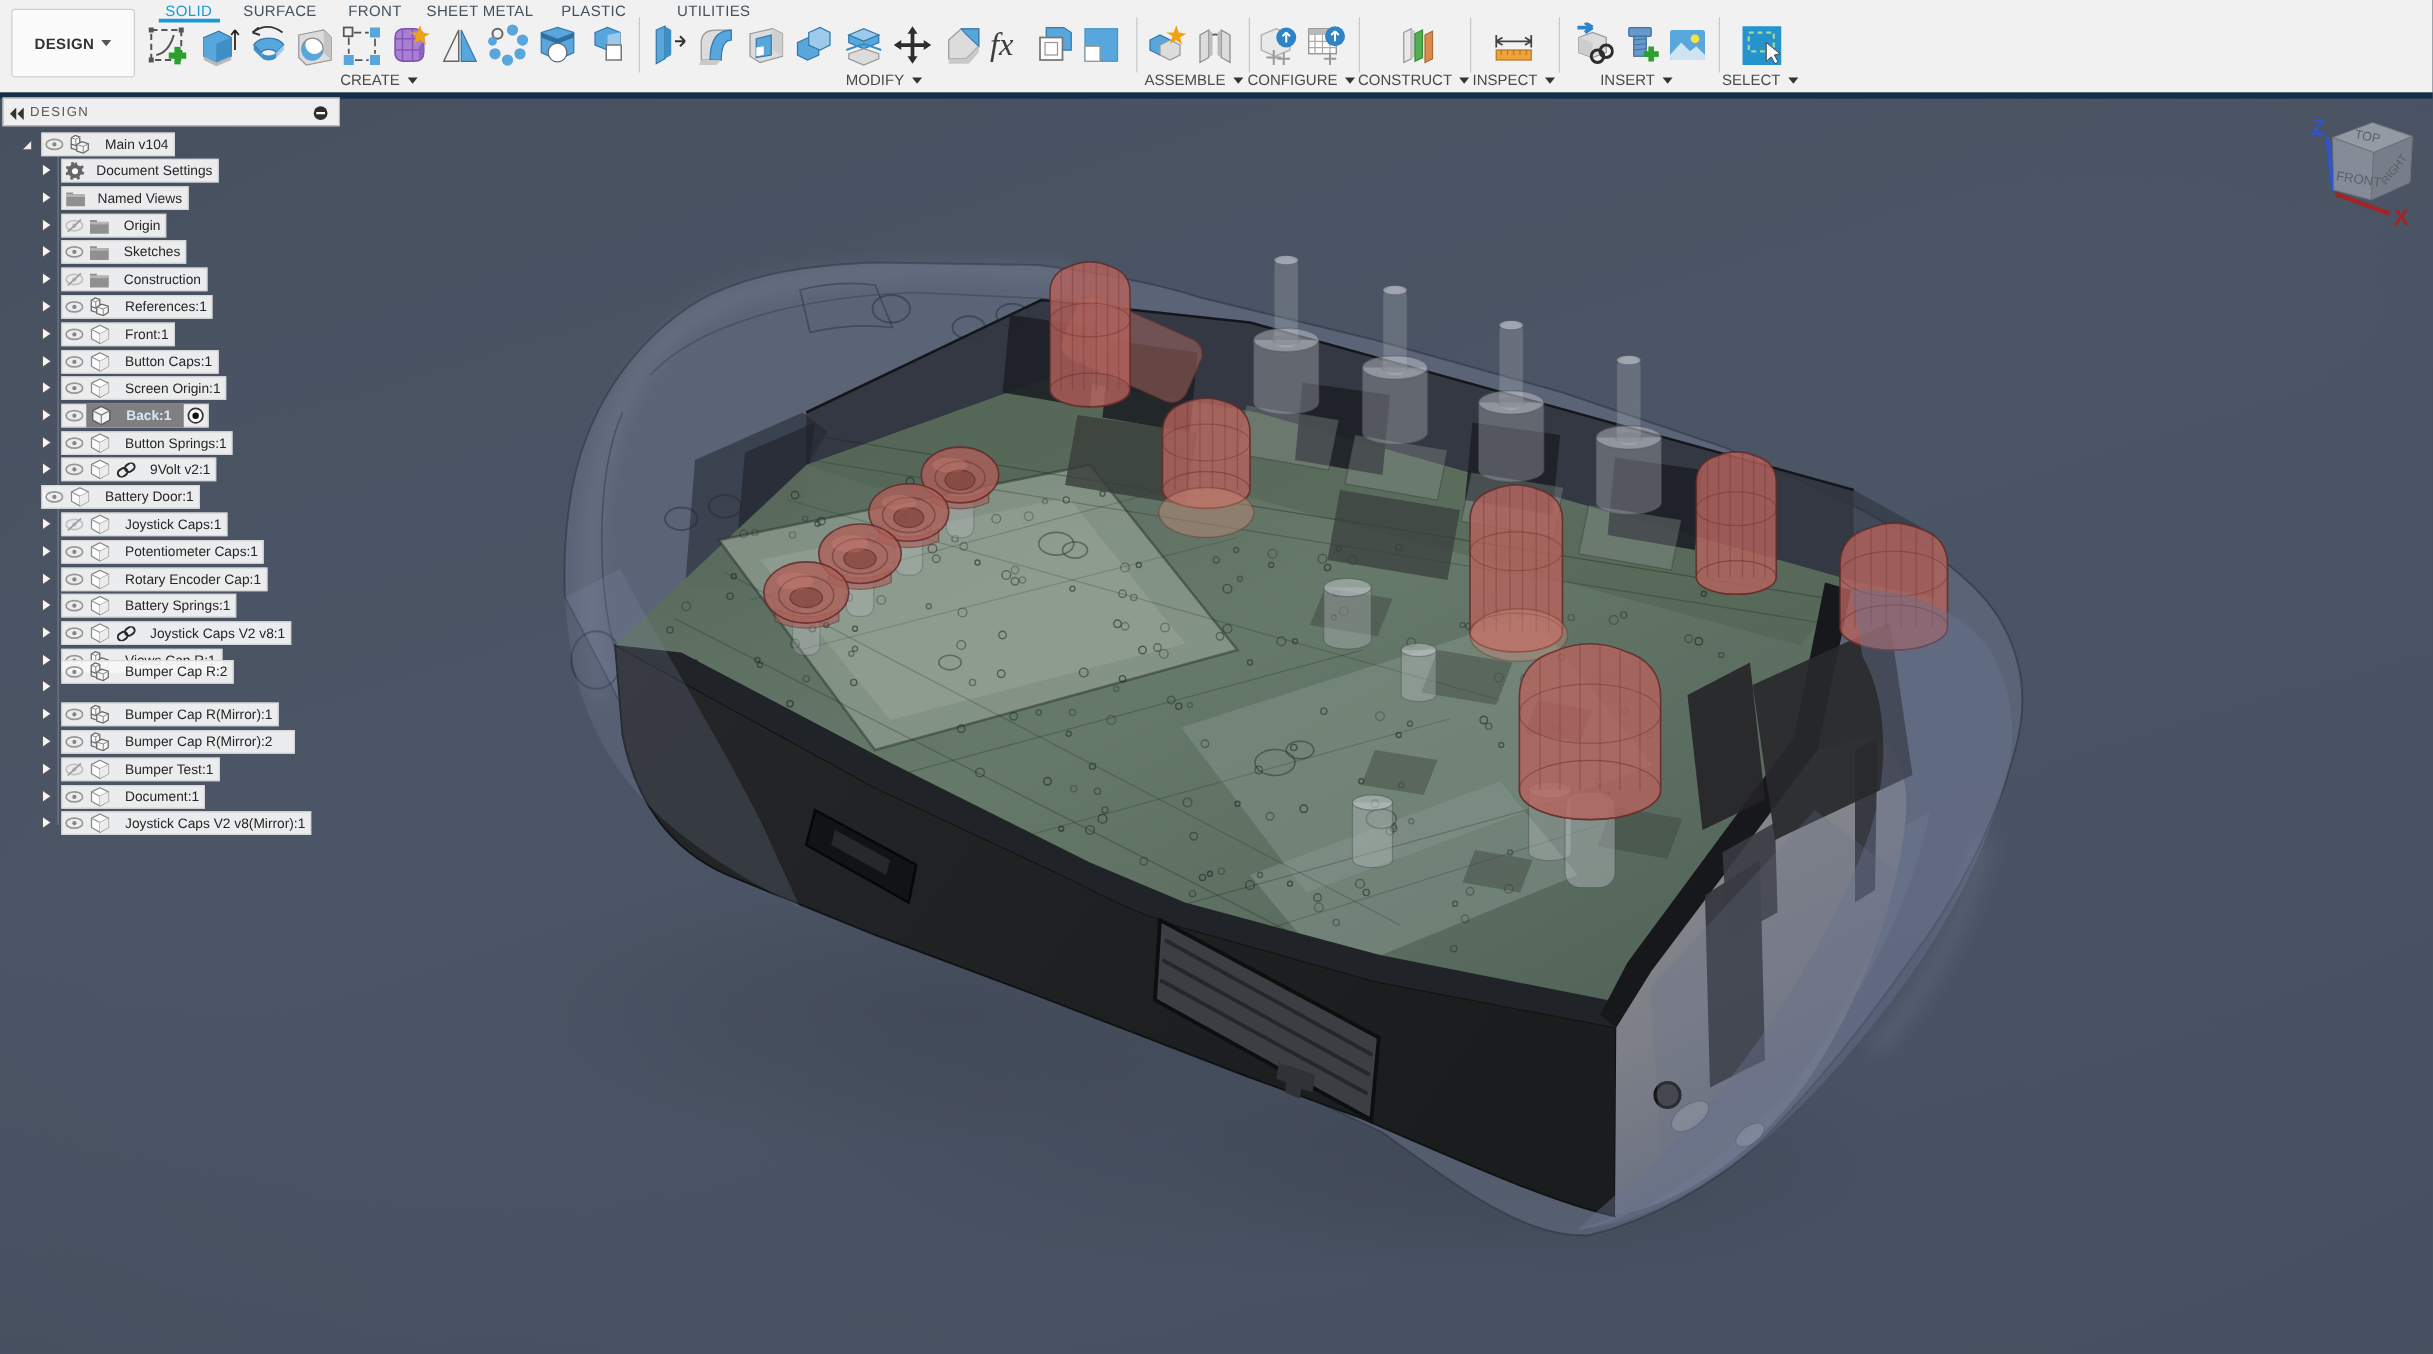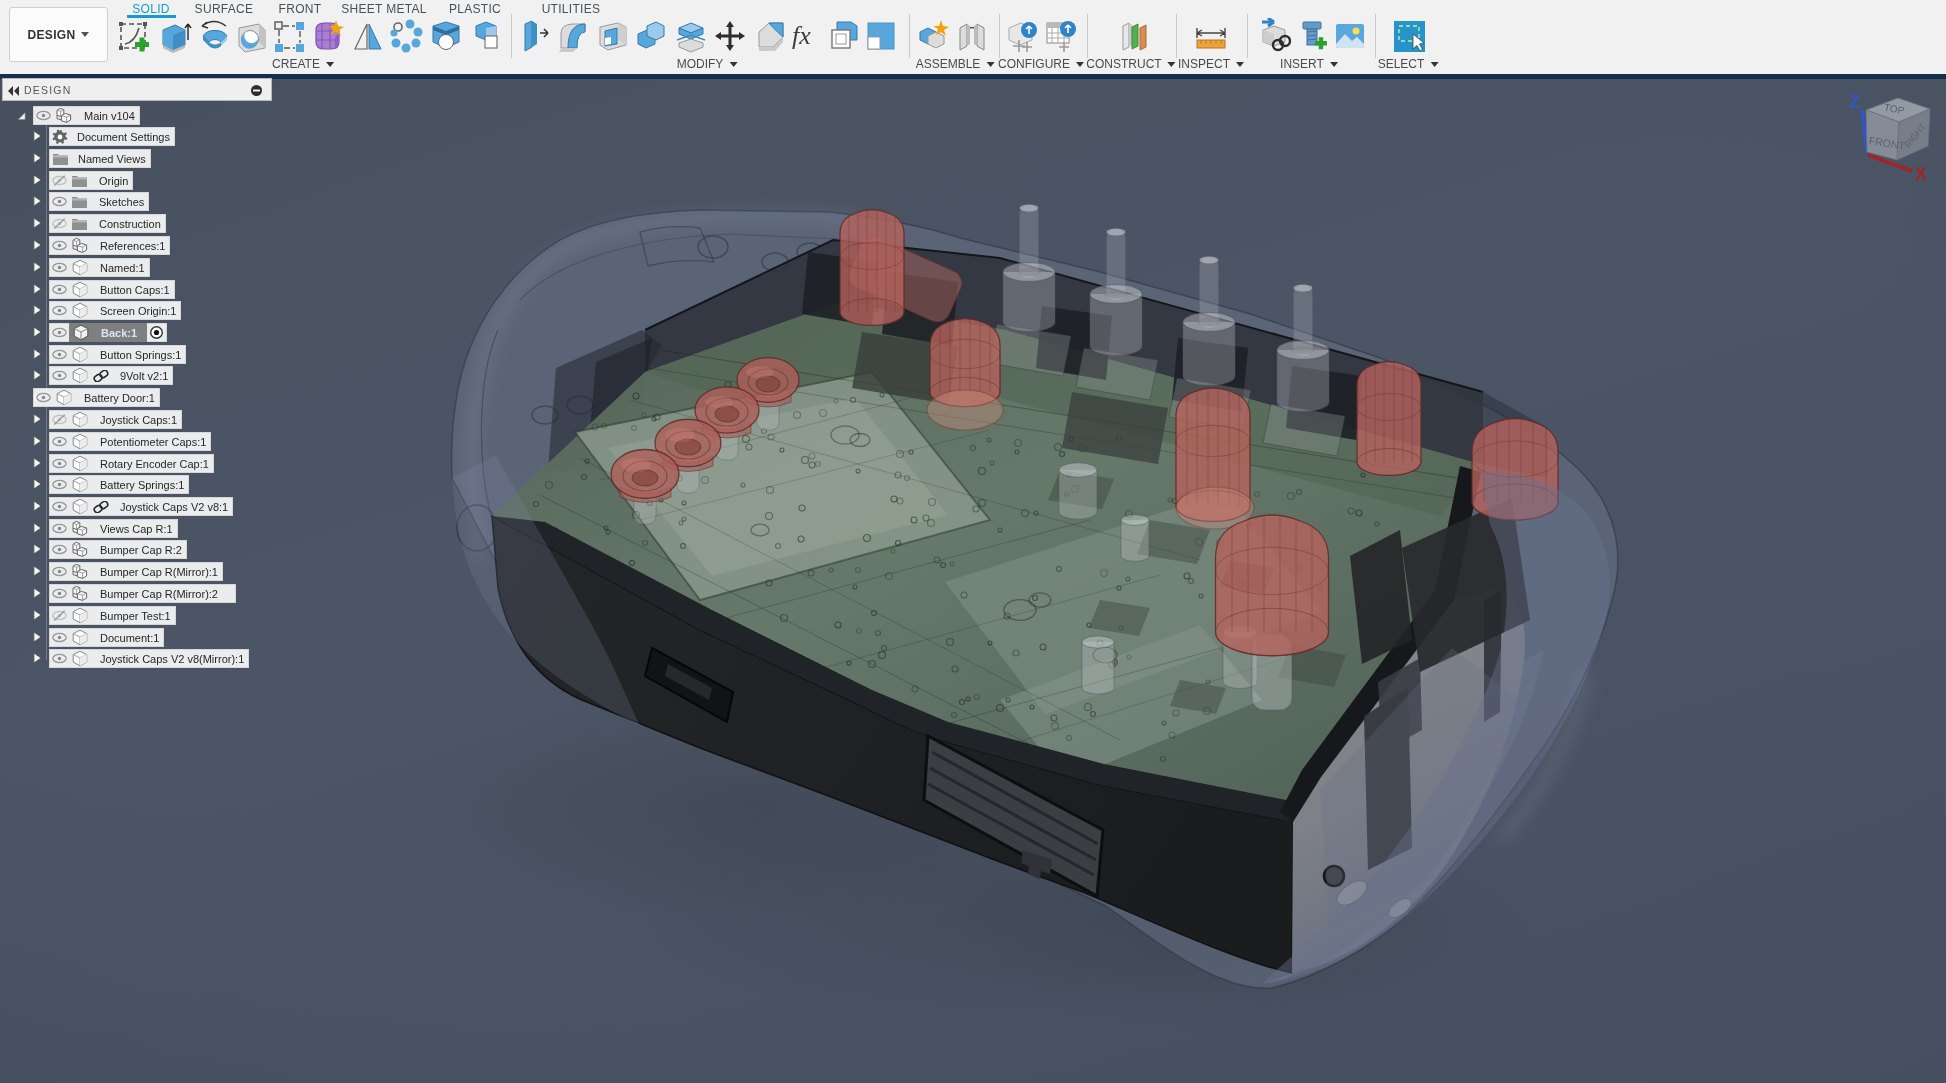--- a/index.html
+++ b/index.html
@@ -765,21 +765,21 @@
     <div class="bbox" style="left:47px;top:180px">
       <svg width="15" height="11" viewBox="0 0 17 12" style="flex:none;margin:0 2px">
         <ellipse cx="8.5" cy="6" rx="7.5" ry="4.6" fill="none" stroke="#979797" stroke-width="1.5"></ellipse>
         <circle cx="8.5" cy="6" r="1.9" fill="#858585"></circle>
       </svg>
       <svg width="18" height="17" viewBox="0 0 18 17" style="flex:none;margin:0 2px">
         <path d="M9 1.2 L15.8 4.6 L15.8 12 L9 15.8 L2.2 12 L2.2 4.6 Z" fill="#fdfdfd" stroke="#888" stroke-width="1"></path>
         <path d="M2.2 4.6 L9 8 L15.8 4.6 M9 8 L9 15.8" fill="none" stroke="#999" stroke-width="0.9"></path>
         <path d="M9 8 L15.8 4.6 L15.8 12 L9 15.8 Z" fill="#ececec" stroke="none"></path>
       </svg>
-      <span style="padding:0 4px 0 9px">Named:1</span>
+      <span style="padding:0 4px 0 9px">Front:1</span>
     </div>
 <svg class="tri" style="left:31px;top:205px" width="10" height="13" viewBox="0 0 10 13">
       <path d="M1 1 L9 6.5 L1 12 Z" fill="#f5f5f5" stroke="#555" stroke-width="1"></path>
     </svg>
     <div class="bbox" style="left:47px;top:202px">
       <svg width="15" height="11" viewBox="0 0 17 12" style="flex:none;margin:0 2px">
         <ellipse cx="8.5" cy="6" rx="7.5" ry="4.6" fill="none" stroke="#979797" stroke-width="1.5"></ellipse>
         <circle cx="8.5" cy="6" r="1.9" fill="#858585"></circle>
       </svg>
       <svg width="18" height="17" viewBox="0 0 18 17" style="flex:none;margin:0 2px">
@@ -970,21 +970,21 @@
         <path d="M2 3.2 L5.6 4.4 L8.8 2.6 M5.6 4.4 L5.6 9.4" fill="none" stroke="#888" stroke-width="0.8"></path>
         <path d="M6.4 8.6 L10.4 6.4 L15.6 8 L15.6 13 L11.6 15.4 L6.4 13.8 Z" fill="#f6f6f6" stroke="#666" stroke-width="1"></path>
         <path d="M6.4 8.6 L11.6 10.2 L15.6 8 M11.6 10.2 L11.6 15.4" fill="none" stroke="#888" stroke-width="0.8"></path>
         <path d="M2 8.2 L2 11.6 L6.4 13 " fill="none" stroke="#666" stroke-width="1"></path>
       </svg>
       <span style="padding:0 4px 0 9px">Views Cap R:1</span>
     </div>
 <svg class="tri" style="left:31px;top:465px" width="10" height="13" viewBox="0 0 10 13">
       <path d="M1 1 L9 6.5 L1 12 Z" fill="#f5f5f5" stroke="#555" stroke-width="1"></path>
     </svg>
-    <div class="bbox" style="left:47px;top:462px">
+    <div class="bbox" style="left:47px;top:450px">
       <svg width="15" height="11" viewBox="0 0 17 12" style="flex:none;margin:0 2px">
         <ellipse cx="8.5" cy="6" rx="7.5" ry="4.6" fill="none" stroke="#979797" stroke-width="1.5"></ellipse>
         <circle cx="8.5" cy="6" r="1.9" fill="#858585"></circle>
       </svg>
       <svg width="18" height="17" viewBox="0 0 18 17" style="flex:none;margin:0 2px">
         <path d="M2 3.2 L5.2 1.4 L8.8 2.6 L8.8 7.6 L5.6 9.4 L2 8.2 Z" fill="#fbfbfb" stroke="#666" stroke-width="1"></path>
         <path d="M2 3.2 L5.6 4.4 L8.8 2.6 M5.6 4.4 L5.6 9.4" fill="none" stroke="#888" stroke-width="0.8"></path>
         <path d="M6.4 8.6 L10.4 6.4 L15.6 8 L15.6 13 L11.6 15.4 L6.4 13.8 Z" fill="#f6f6f6" stroke="#666" stroke-width="1"></path>
         <path d="M6.4 8.6 L11.6 10.2 L15.6 8 M11.6 10.2 L11.6 15.4" fill="none" stroke="#888" stroke-width="0.8"></path>
         <path d="M2 8.2 L2 11.6 L6.4 13 " fill="none" stroke="#666" stroke-width="1"></path>

